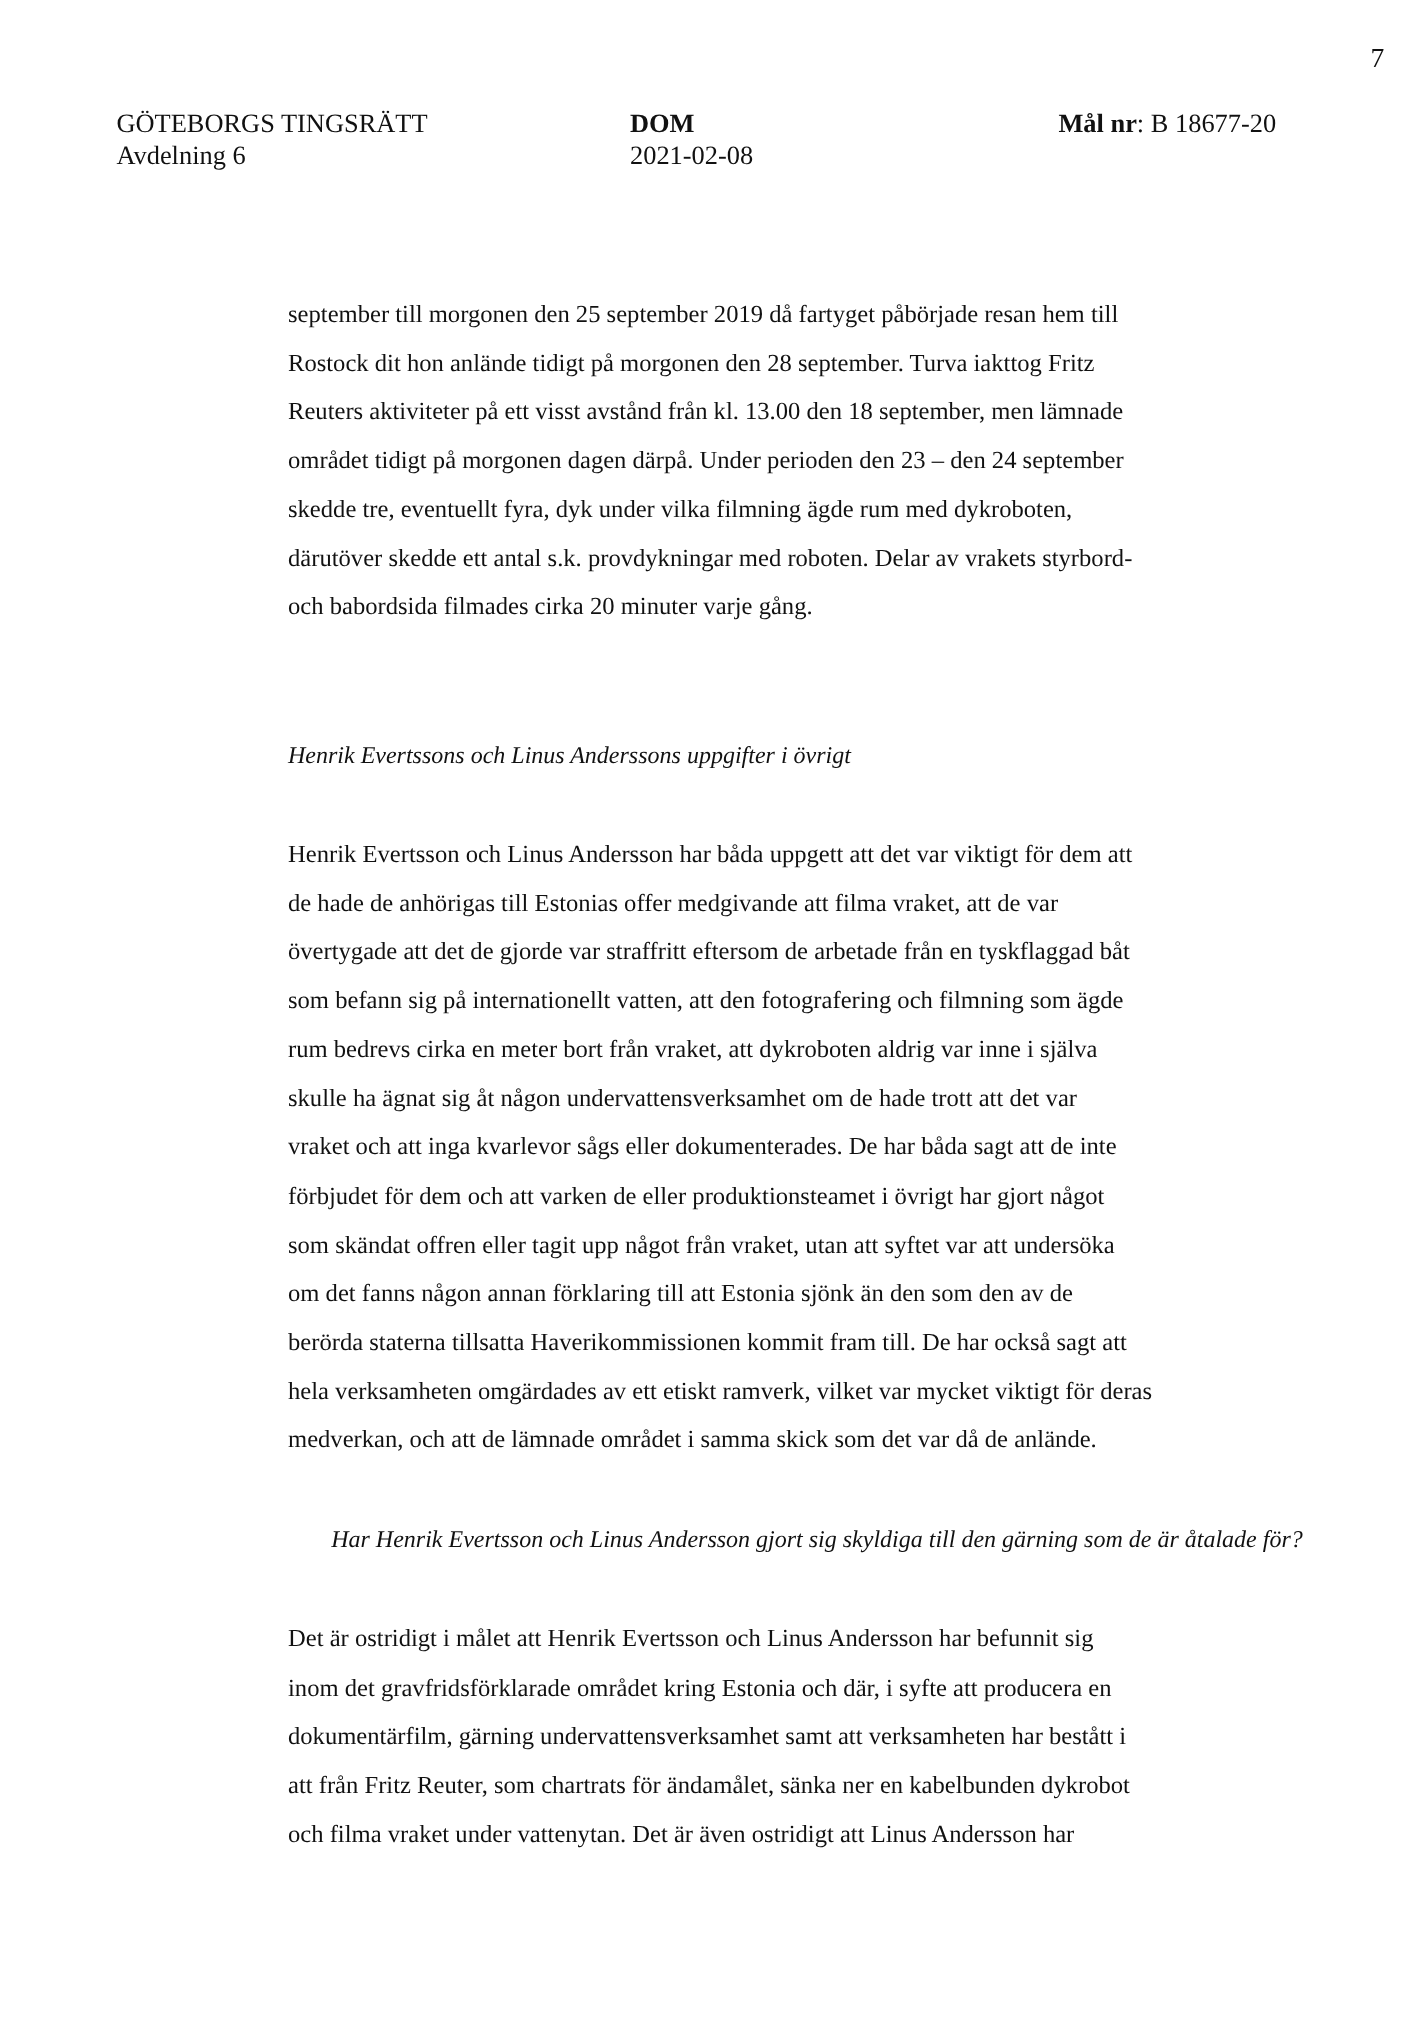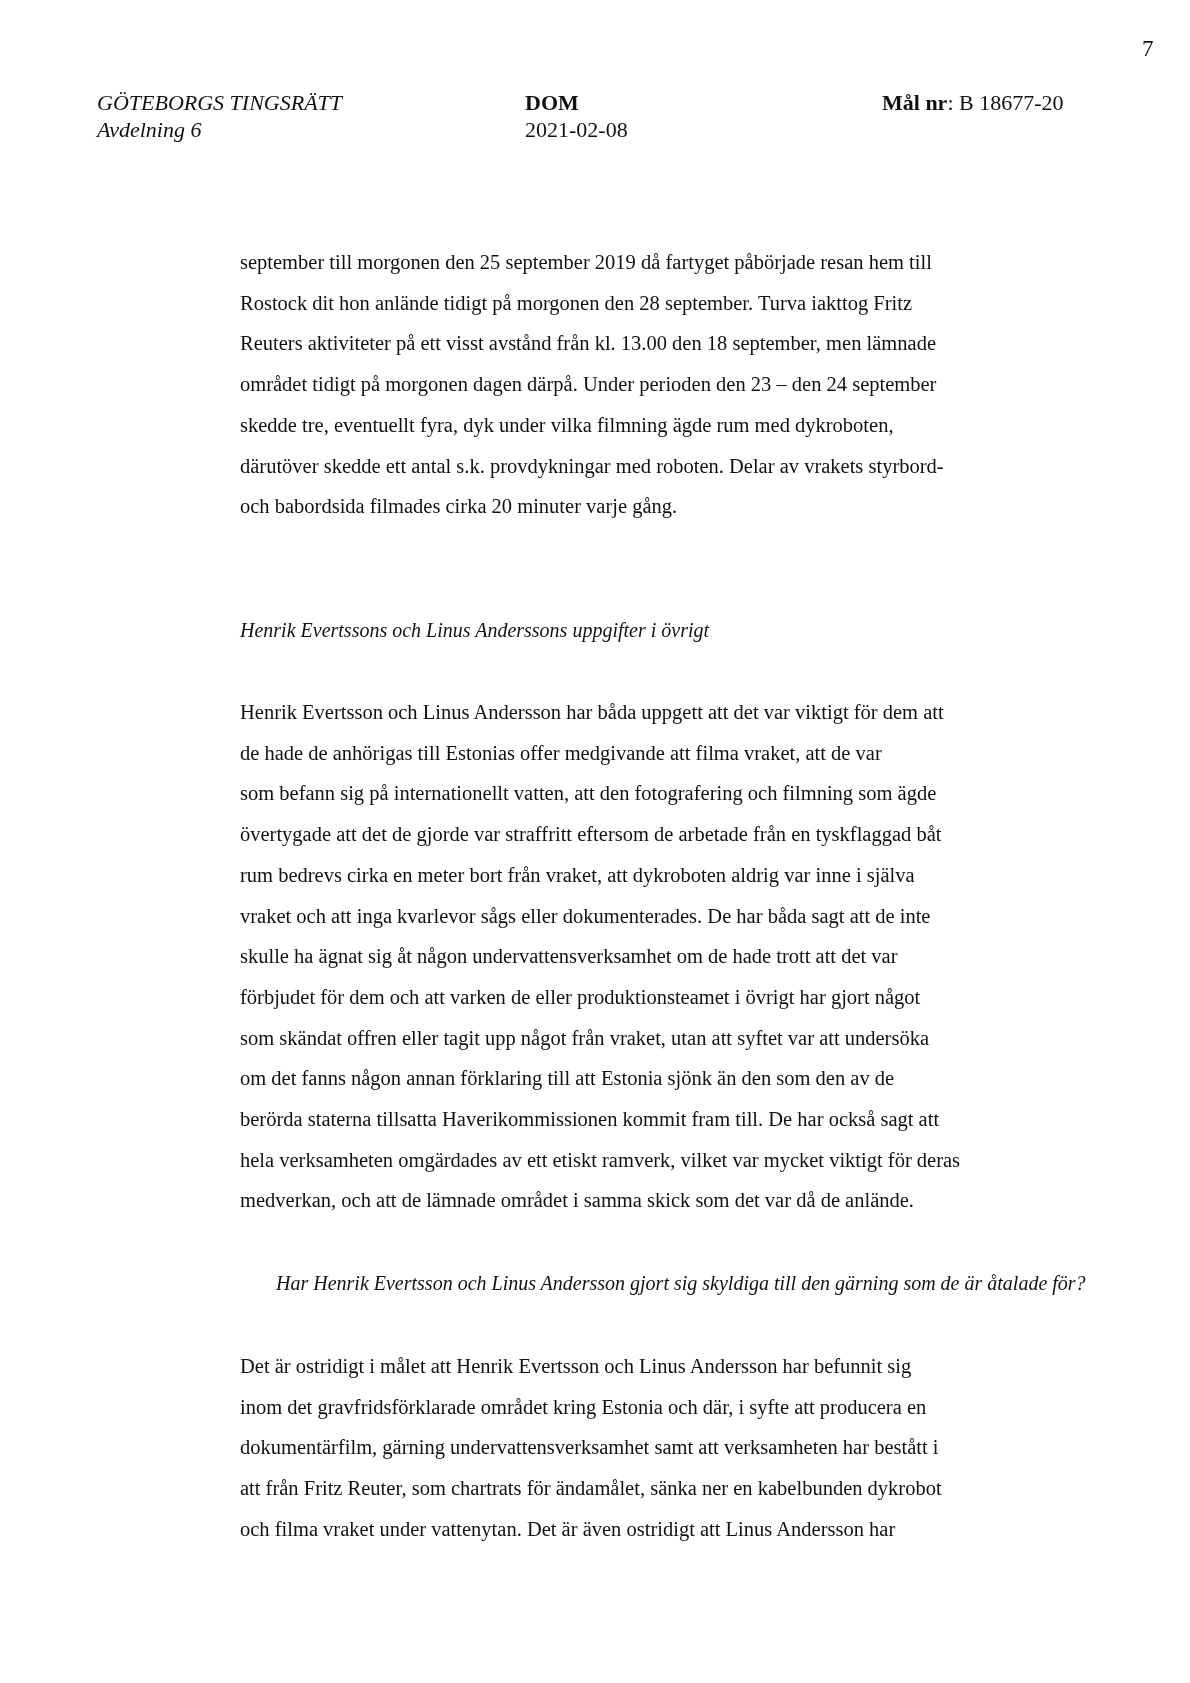--- a/index.html
+++ b/index.html
@@ -6,21 +6,21 @@
   body {
     width: 1190px; height: 1683px; position: relative; overflow: hidden;
     font-family: "Liberation Serif", "DejaVu Serif", serif;
     color: #111111;
   }
   .page-number {
     position: absolute; top: 36px; left: 1142px;
     font-size: 23px;
   }
   .hdr { position: absolute; font-size: 22px; line-height: 27px; }
-  .hdr-left { left: 97px; top: 89px; font-style: italic; }
+  .hdr-left { left: 97px; top: 89px; }
   .hdr-mid { left: 525px; top: 89px; }
   .hdr-right { left: 882px; top: 89px; }
   .bold { font-weight: bold; }
   .body-block {
     position: absolute; left: 240px; width: 820px;
     font-size: 20.5px; line-height: 40.7px;
     white-space: nowrap;
   }
   .body-block .line { display: block; }
   .heading-it {
@@ -53,25 +53,25 @@
   <span class="line">skedde tre, eventuellt fyra, dyk under vilka filmning ägde rum med dykroboten,</span>
   <span class="line">därutöver skedde ett antal s.k. provdykningar med roboten. Delar av vrakets styrbord-</span>
   <span class="line">och babordsida filmades cirka 20 minuter varje gång.</span>
 </div>
 
 <div class="heading-it" style="top:619px;">Henrik Evertssons och Linus Anderssons uppgifter i övrigt</div>
 
 <div class="body-block" style="top:692px;">
   <span class="line">Henrik Evertsson och Linus Andersson har båda uppgett att det var viktigt för dem att</span>
   <span class="line">de hade de anhörigas till Estonias offer medgivande att filma vraket, att de var</span>
+  <span class="line">övertygade att det de gjorde var straffritt eftersom de arbetade från en tyskflaggad båt</span>
   <span class="line">som befann sig på internationellt vatten, att den fotografering och filmning som ägde</span>
-  <span class="line">övertygade att det de gjorde var straffritt eftersom de arbetade från en tyskflaggad båt</span>
   <span class="line">rum bedrevs cirka en meter bort från vraket, att dykroboten aldrig var inne i själva</span>
+  <span class="line">skulle ha ägnat sig åt någon undervattensverksamhet om de hade trott att det var</span>
   <span class="line">vraket och att inga kvarlevor sågs eller dokumenterades. De har båda sagt att de inte</span>
-  <span class="line">skulle ha ägnat sig åt någon undervattensverksamhet om de hade trott att det var</span>
   <span class="line">förbjudet för dem och att varken de eller produktionsteamet i övrigt har gjort något</span>
   <span class="line">som skändat offren eller tagit upp något från vraket, utan att syftet var att undersöka</span>
   <span class="line">om det fanns någon annan förklaring till att Estonia sjönk än den som den av de</span>
   <span class="line">berörda staterna tillsatta Haverikommissionen kommit fram till. De har också sagt att</span>
   <span class="line">hela verksamheten omgärdades av ett etiskt ramverk, vilket var mycket viktigt för deras</span>
   <span class="line">medverkan, och att de lämnade området i samma skick som det var då de anlände.</span>
 </div>
 
 <div class="heading-it" style="top:1272px;margin-left:36px;">Har Henrik Evertsson och Linus Andersson gjort sig skyldiga till den gärning som de är åtalade för?</div>
 

